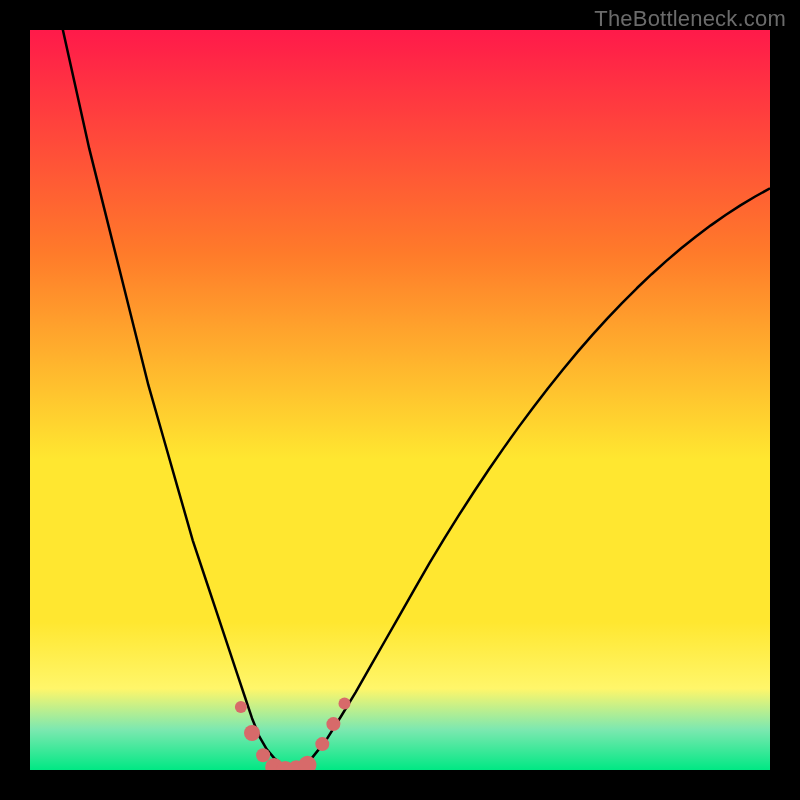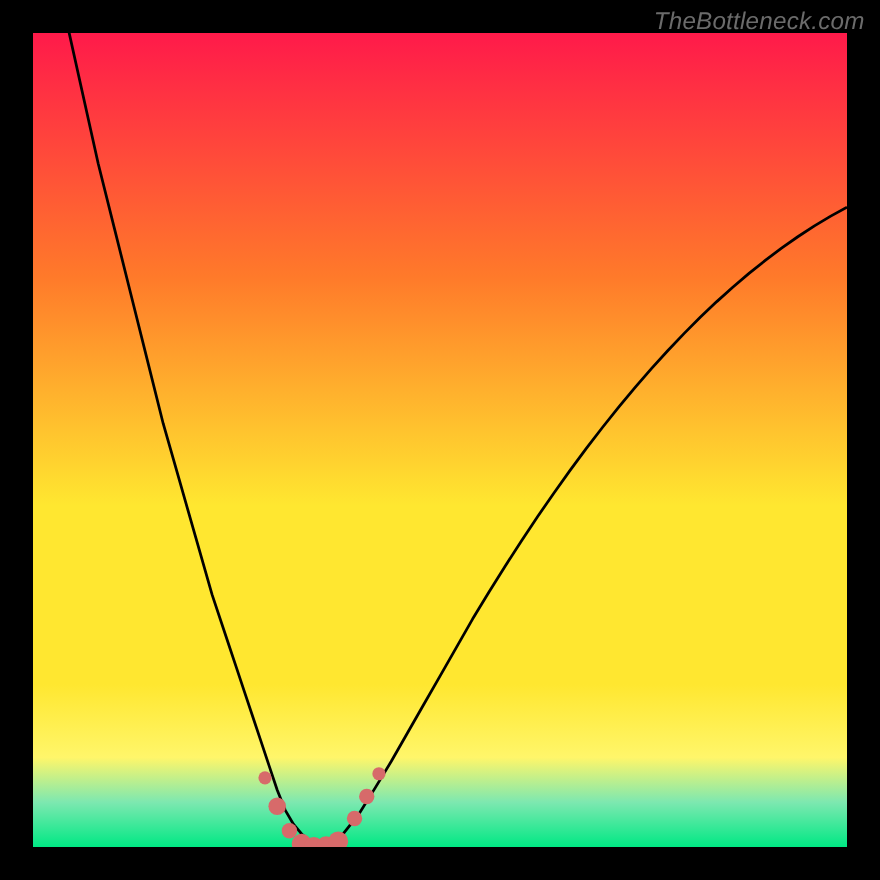--- a/index.html
+++ b/index.html
@@ -11,21 +11,20 @@
     overflow: hidden;
     font-family: Arial, Helvetica, sans-serif;
   }
   .frame {
     position: absolute;
     left: 0;
     top: 0;
     width: 800px;
     height: 800px;
     background: #000;
-    font-style: italic;
   }
   .plot {
     position: absolute;
     left: 30px;
     top: 30px;
     width: 740px;
     height: 740px;
     overflow: hidden;
   }
   .watermark {

